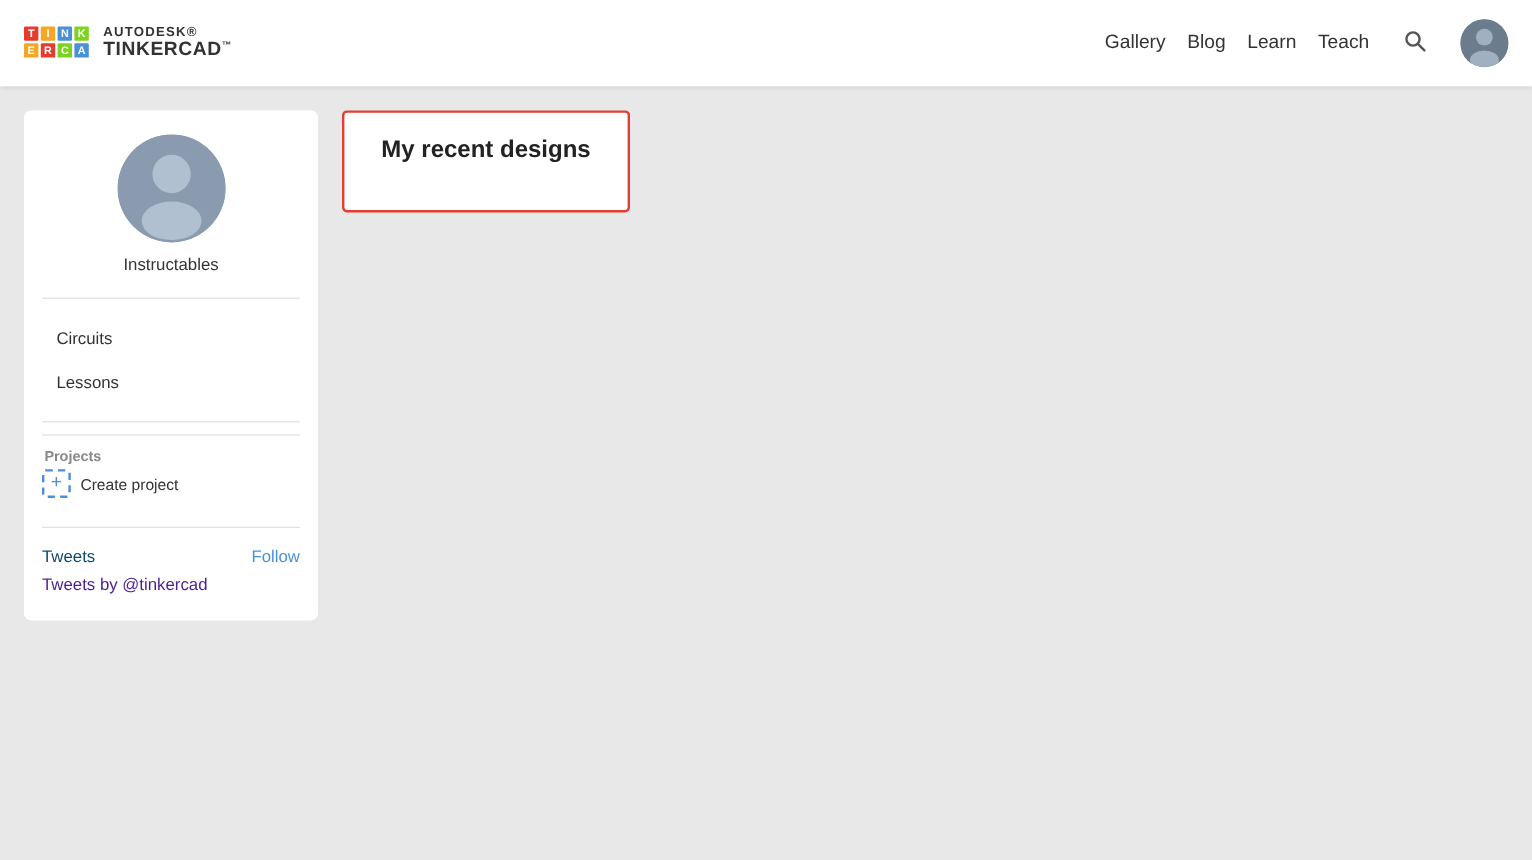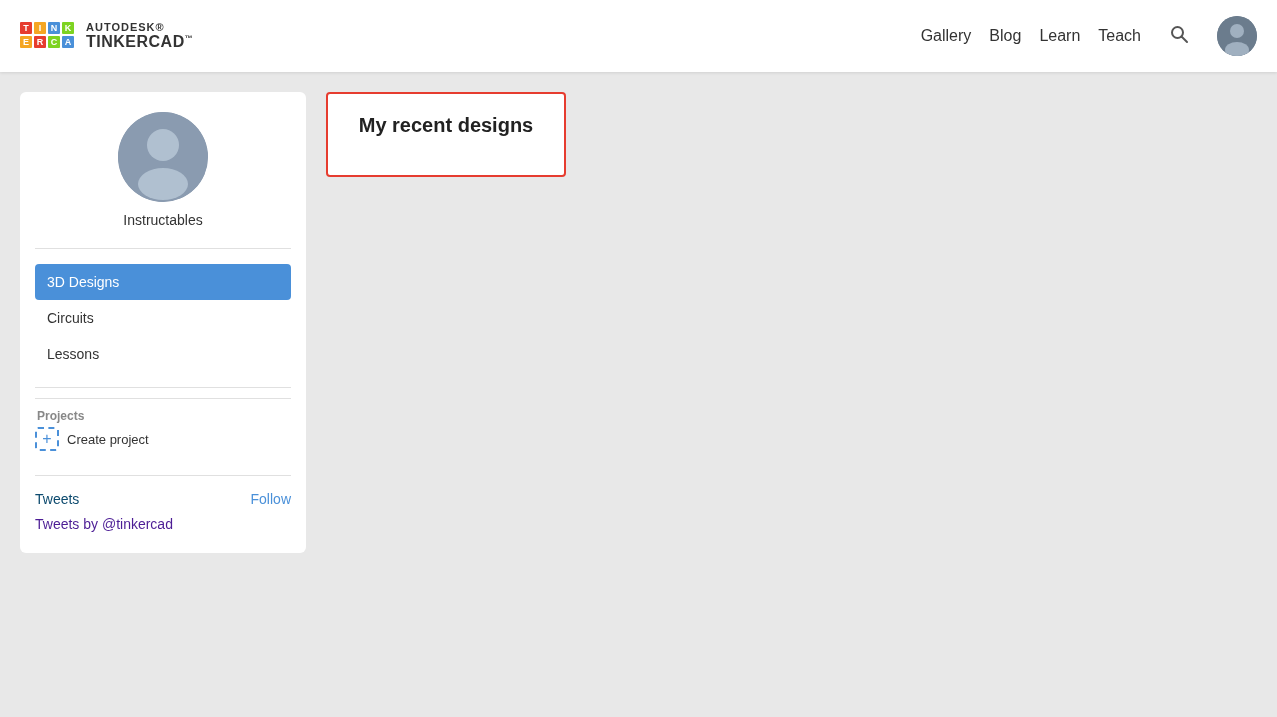--- a/index.html
+++ b/index.html
@@ -99,21 +99,21 @@
     
     .main-content {
       display: flex;
       padding: 20px;
       gap: 0;
       min-height: calc(717px - 72px);
     }
 
     
     .sidebar {
-      width: 286px;
+      width: 245px;
       background: #fff;
       border-radius: 6px;
       padding: 20px 15px;
       flex-shrink: 0;
       height: fit-content;
     }
 
     .profile-section {
       display: flex;
       flex-direction: column;
@@ -341,21 +341,20 @@
           <circle cx="45" cy="45" r="45" fill="#8a9bb0"></circle>
           <circle cx="45" cy="33" r="16" fill="#b0c0d0"></circle>
           <ellipse cx="45" cy="72" rx="25" ry="16" fill="#b0c0d0"></ellipse>
         </svg>
       </div>
       <span class="profile-name">Instructables</span>
     </div>
 
 
     <div class="sidebar-menu">
-      <div class="sidebar-menu-item active">3D Designs</div>
       <div class="sidebar-menu-item">Circuits</div>
       <div class="sidebar-menu-item">Lessons</div>
     </div>
 
     <hr class="sidebar-divider">
 
 
     <hr class="sidebar-divider">
 
     <div class="projects-section">

